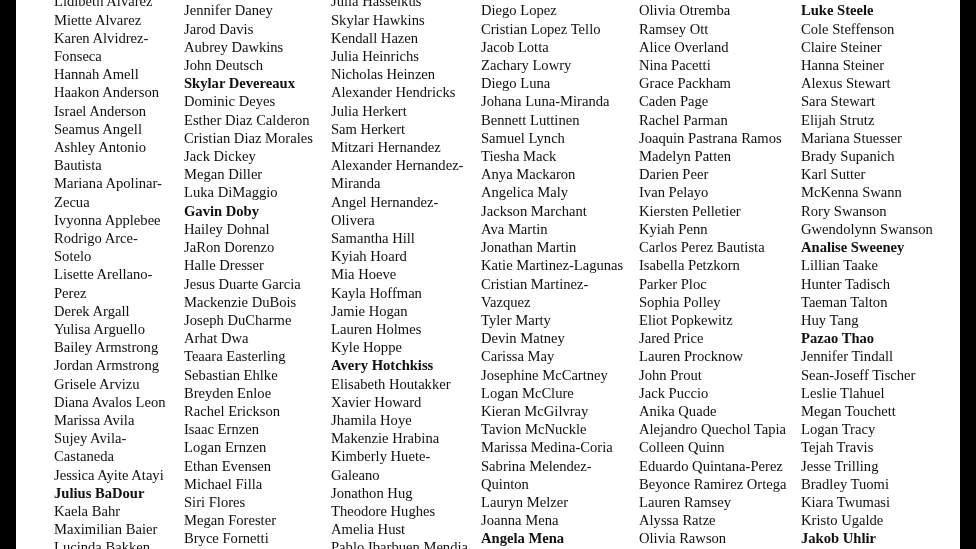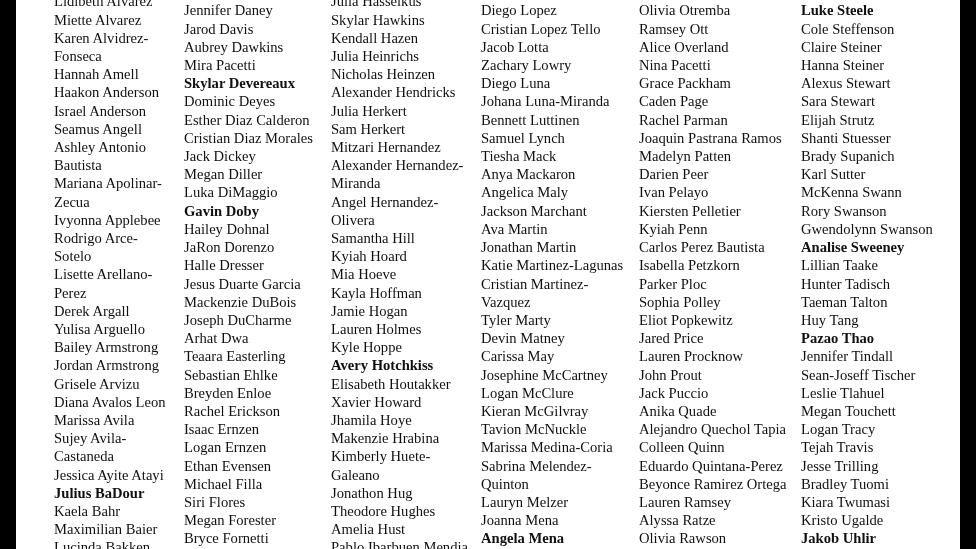--- a/index.html
+++ b/index.html
@@ -90,21 +90,21 @@
           <div class="name">Jessica Ayite Atayi</div>
           <div class="name bold">Julius BaDour</div>
           <div class="name">Kaela Bahr</div>
           <div class="name">Maximilian Baier</div>
           <div class="name">Lucinda Bakken</div>
         </div>
         <div class="col c1">
           <div class="name">Jennifer Daney</div>
           <div class="name">Jarod Davis</div>
           <div class="name">Aubrey Dawkins</div>
-          <div class="name">Mira Pacetti</div>
+          <div class="name">John Deutsch</div>
           <div class="name bold">Skylar Devereaux</div>
           <div class="name">Dominic Deyes</div>
           <div class="name">Esther Diaz Calderon</div>
           <div class="name">Cristian Diaz Morales</div>
           <div class="name">Jack Dickey</div>
           <div class="name">Megan Diller</div>
           <div class="name">Luka DiMaggio</div>
           <div class="name bold">Gavin Doby</div>
           <div class="name">Hailey Dohnal</div>
           <div class="name">JaRon Dorenzo</div>
@@ -218,21 +218,21 @@
           <div class="name">Olivia Rawson</div>
         </div>
         <div class="col c5">
           <div class="name bold">Luke Steele</div>
           <div class="name">Cole Steffenson</div>
           <div class="name">Claire Steiner</div>
           <div class="name">Hanna Steiner</div>
           <div class="name">Alexus Stewart</div>
           <div class="name">Sara Stewart</div>
           <div class="name">Elijah Strutz</div>
-          <div class="name">Shanti Stuesser</div>
+          <div class="name">Mariana Stuesser</div>
           <div class="name">Brady Supanich</div>
           <div class="name">Karl Sutter</div>
           <div class="name">McKenna Swann</div>
           <div class="name">Rory Swanson</div>
           <div class="name">Gwendolynn Swanson</div>
           <div class="name bold">Analise Sweeney</div>
           <div class="name">Lillian Taake</div>
           <div class="name">Hunter Tadisch</div>
           <div class="name">Taeman Talton</div>
           <div class="name">Huy Tang</div>

